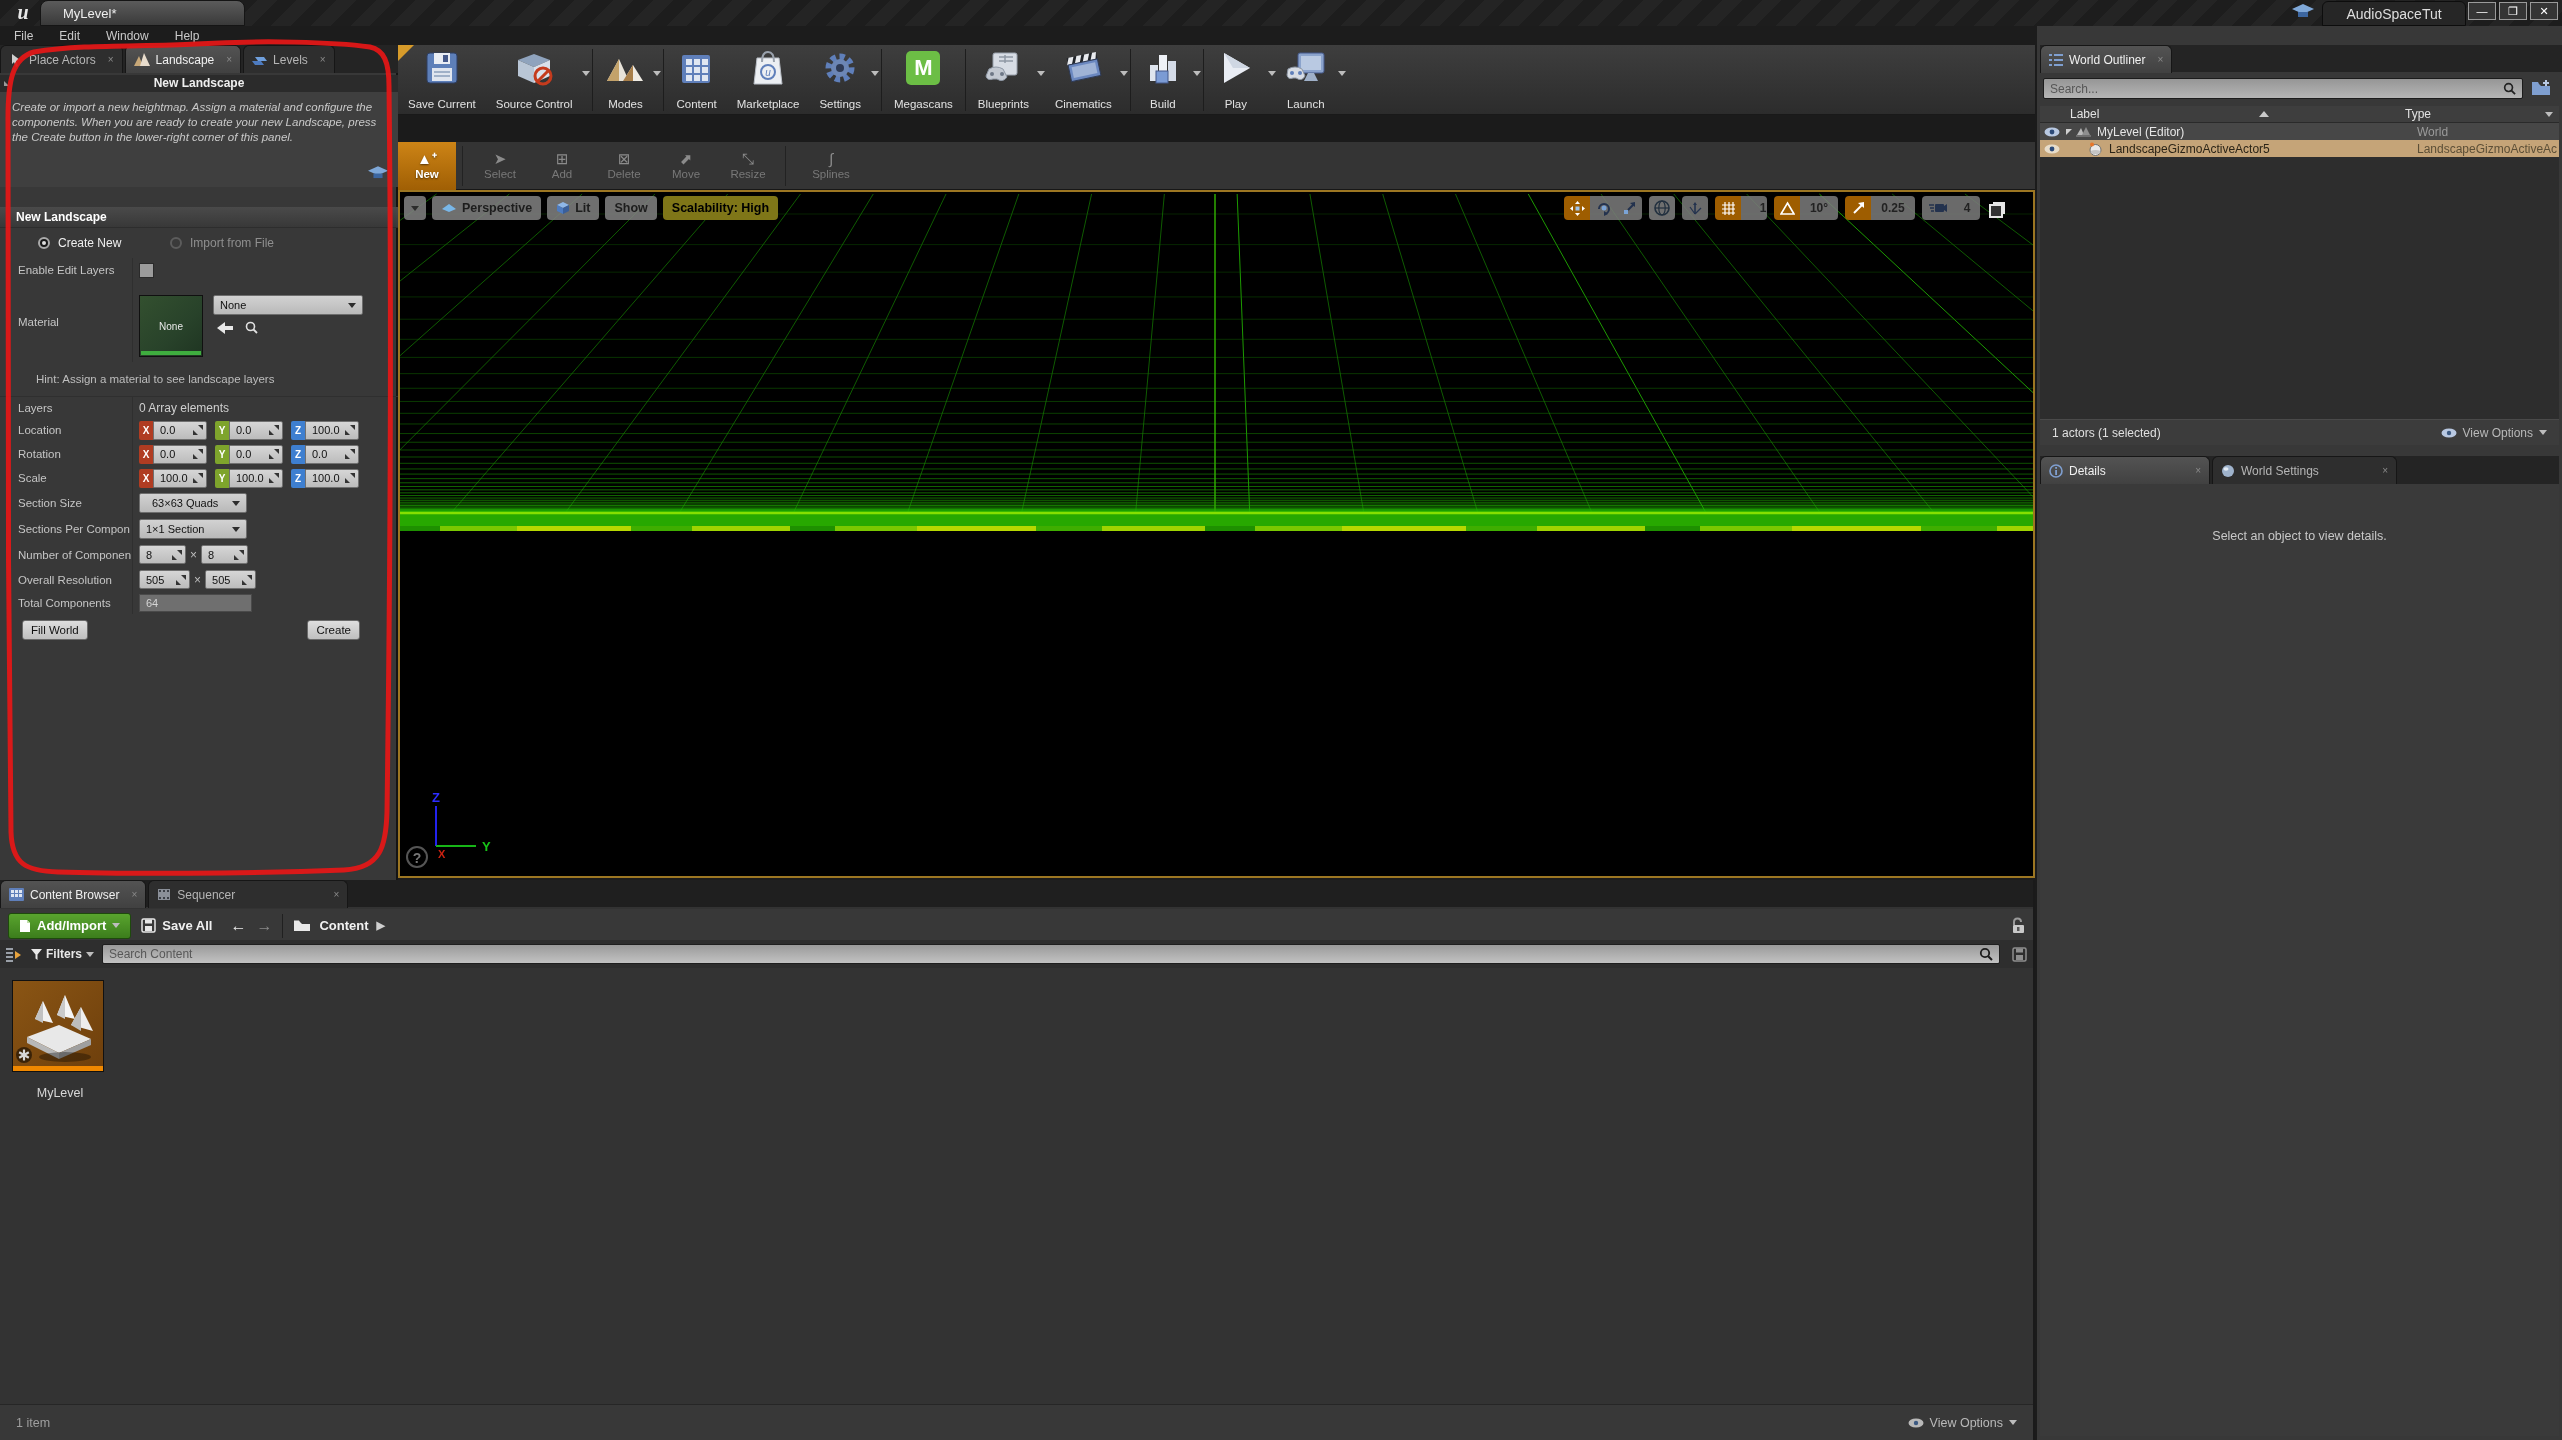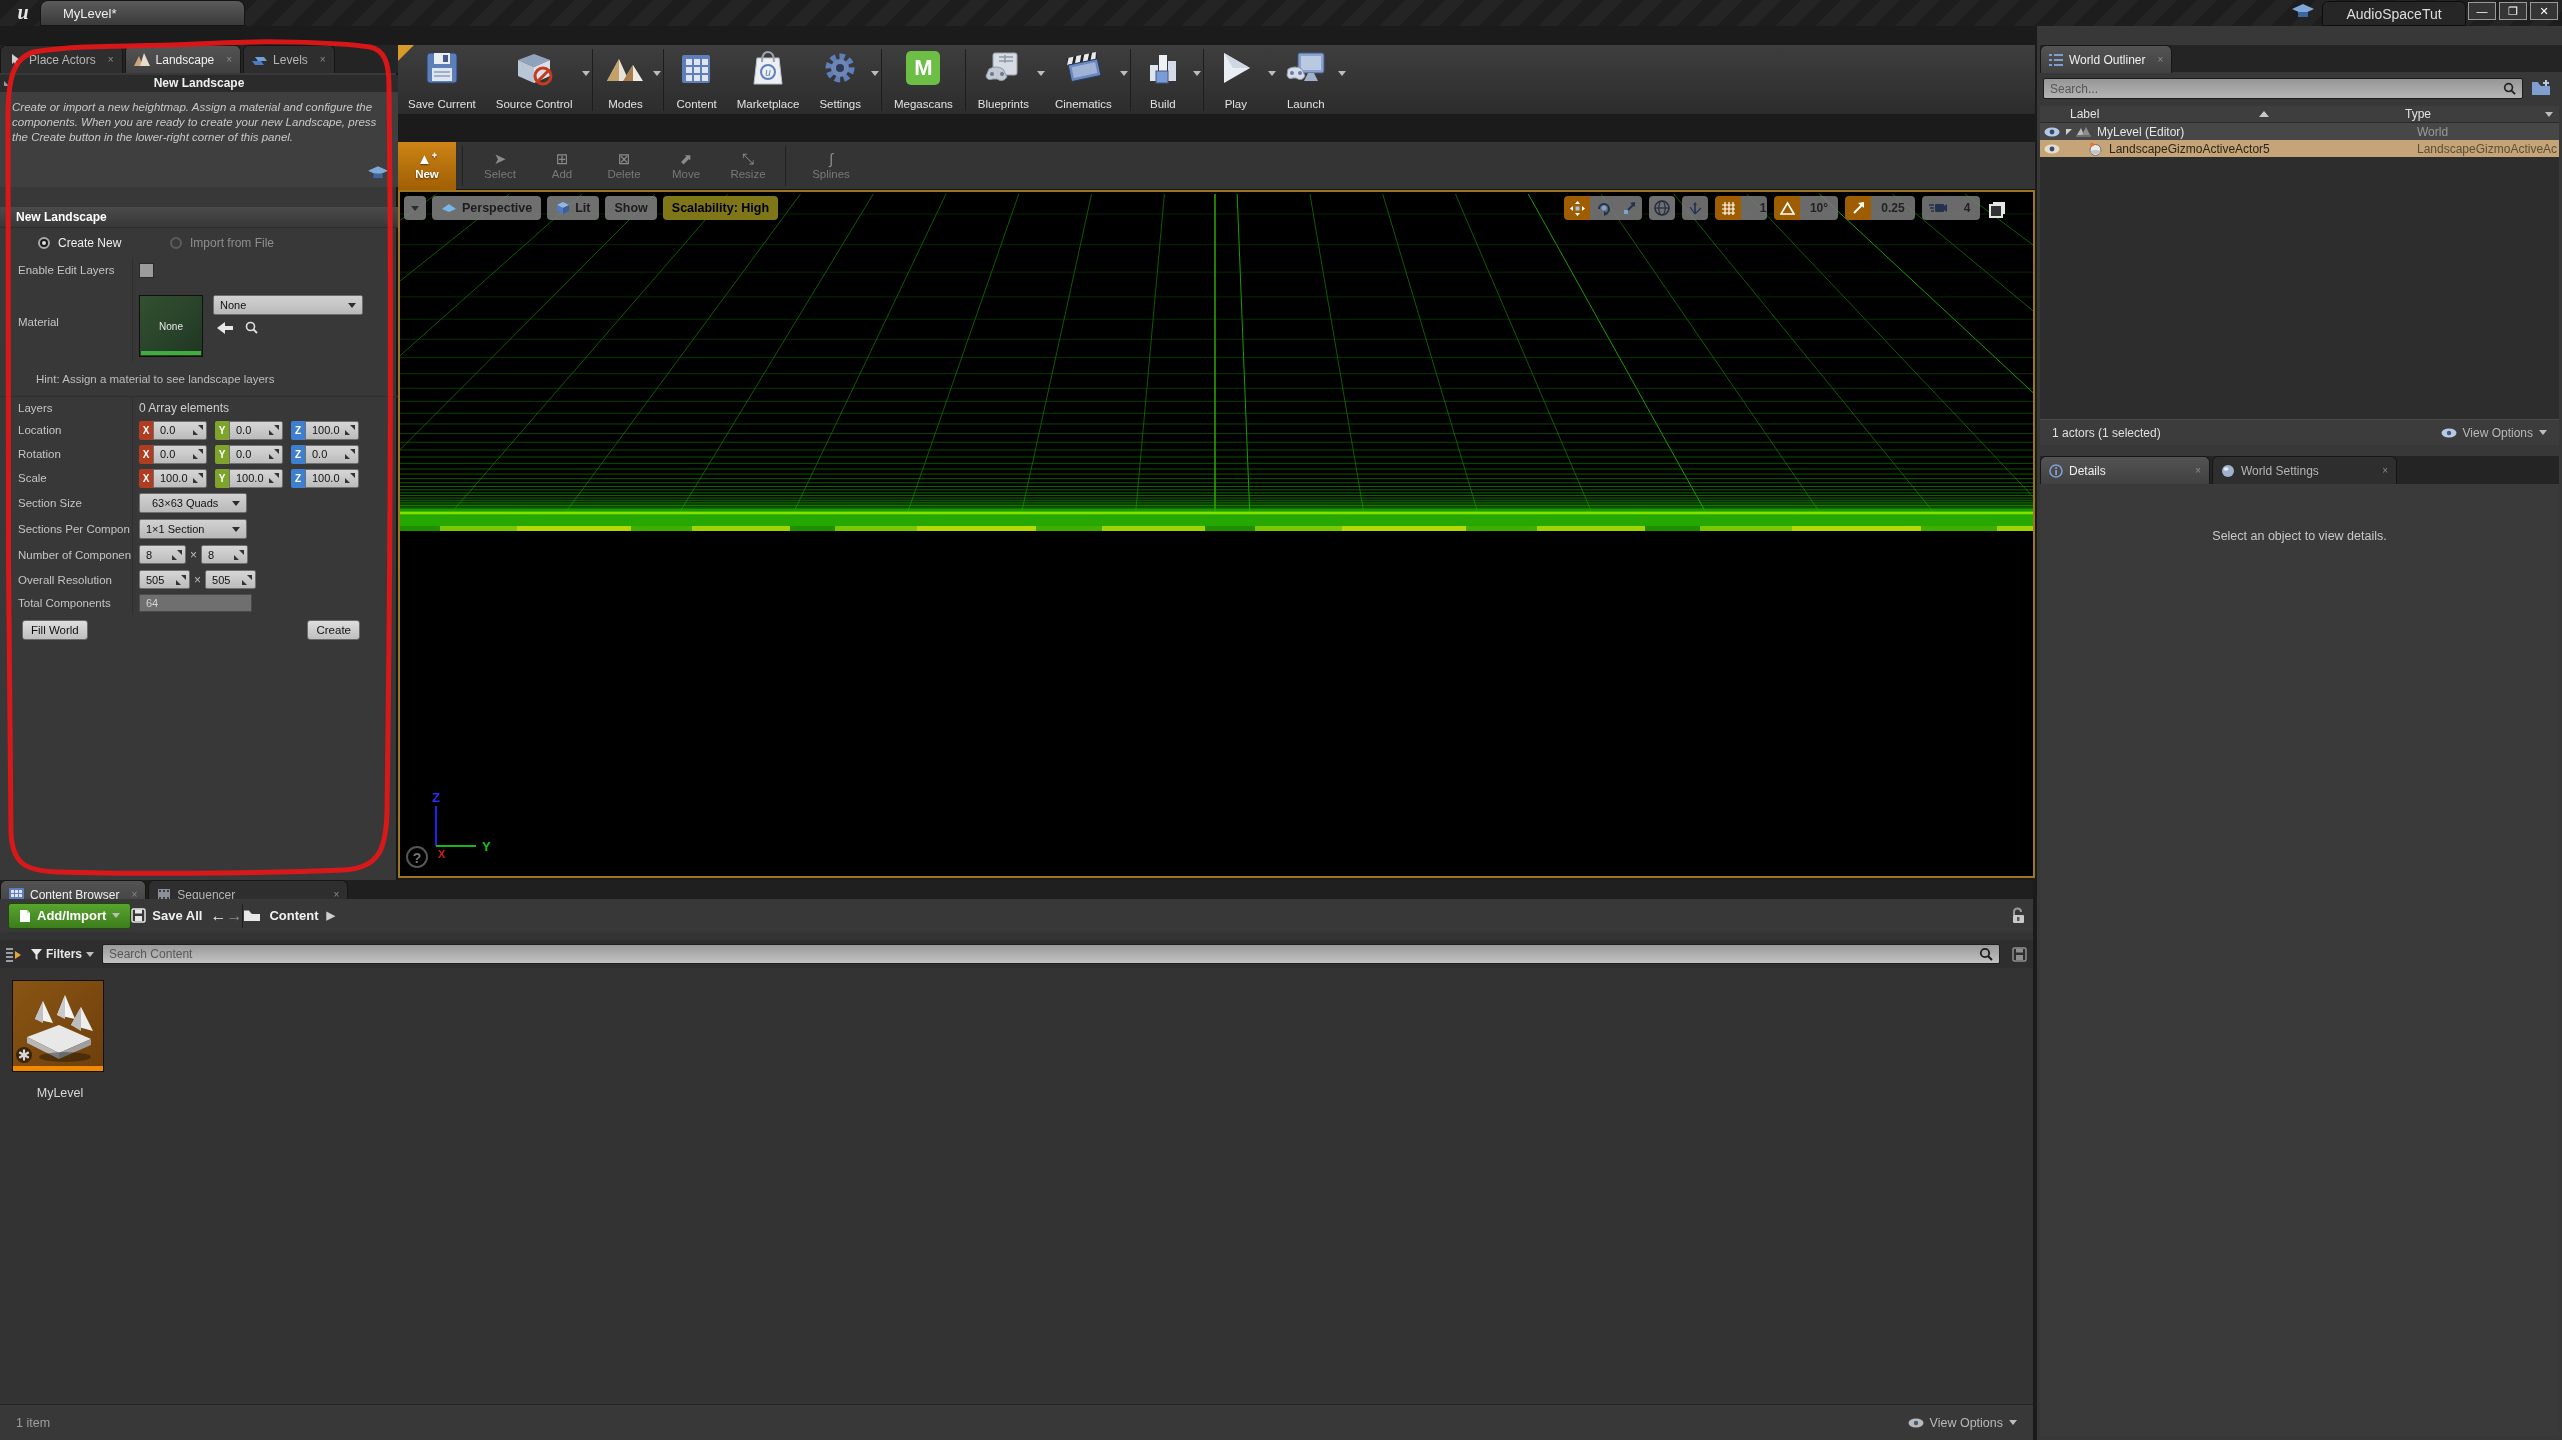--- a/index.html
+++ b/index.html
@@ -128,22 +128,22 @@
     justify-content:center; color:#222; font-weight:bold; font-size:12px; }
   .seg .sg.orange { background:rgba(166,98,0,.95); color:#fff; }
   .maximize-ico { position:absolute; right:4px; top:8px; width:14px; height:14px; border:2px solid #e6e6e6;
     background:#333; box-shadow:3px -3px 0 -1px #e6e6e6; }
   .qmark { position:absolute; left:6px; bottom:8px; width:22px; height:22px; border-radius:50%;
     border:2px solid #555; color:#777; font-size:14px; font-weight:bold; text-align:center; line-height:20px; }
 
   
   .cb { left:0; top:880px; width:2035px; height:560px; background:#333333; border-right:2px solid #1a1a1a; }
   .cb-tabs { position:absolute; left:0; top:0; width:100%; height:27px; background:#1f1f1f; display:flex; }
-  .cb-toolrow { position:absolute; left:0; top:19px; width:100%; height:33px; background:#383838;
-    display:flex; align-items:center; padding:0 8px; }
+  .cb-toolrow { position:absolute; left:0; top:29px; width:100%; height:33px; background:#383838;
+    display:flex; align-items:center; gap:10px; padding:0 8px; }
   .addimport { background:linear-gradient(#59a42e,#3c7d1c); border:1px solid #1e4a0c; border-radius:3px;
     height:26px; display:flex; align-items:center; gap:6px; padding:0 10px; color:#fff;
     font-weight:bold; font-size:13px; }
   .saveall { display:flex; align-items:center; gap:6px; color:#f0f0f0; font-weight:bold; font-size:13px; }
   .navarrow { font-size:16px; font-weight:bold; }
   .crumb { display:flex; align-items:center; gap:8px; color:#f2f2f2; font-weight:bold; font-size:13px; }
   .cb-filterrow { position:absolute; left:0; top:60px; width:100%; height:28px; background:#2e2e2e;
     display:flex; align-items:center; gap:8px; padding:0 6px; }
   .filters { display:flex; align-items:center; gap:4px; color:#e8e8e8; font-weight:bold; font-size:12px; }
   .searchbox { flex:1; height:20px; background:linear-gradient(#9a9a9a,#c2c2c2); border:1px solid #1f1f1f;
@@ -202,20 +202,26 @@
   </div>
   <div class="abs right-title-tab">
     <span>AudioSpaceTut</span>
   </div>
   <div class="abs winbtns">
     <div class="winbtn">—</div>
     <div class="winbtn">❐</div>
     <div class="winbtn">✕</div>
   </div>
 
+  <div class="abs menubar">
+    <span>File</span>
+    <span>Edit</span>
+    <span>Window</span>
+    <span>Help</span>
+  </div>
 
   <div class="abs left-panel">
     <div class="abs ltabs">
       <div class="ltab">
         <svg width="14" height="14" viewBox="0 0 14 14">
             <path d="M3 1 L11 7 L7 8 L9 13 L7 14 L5 9 L3 11 Z" fill="#cfcfcf"></path>
           </svg>
         <span>Place Actors</span>
         <span class="tab-x">×</span>
       </div>

